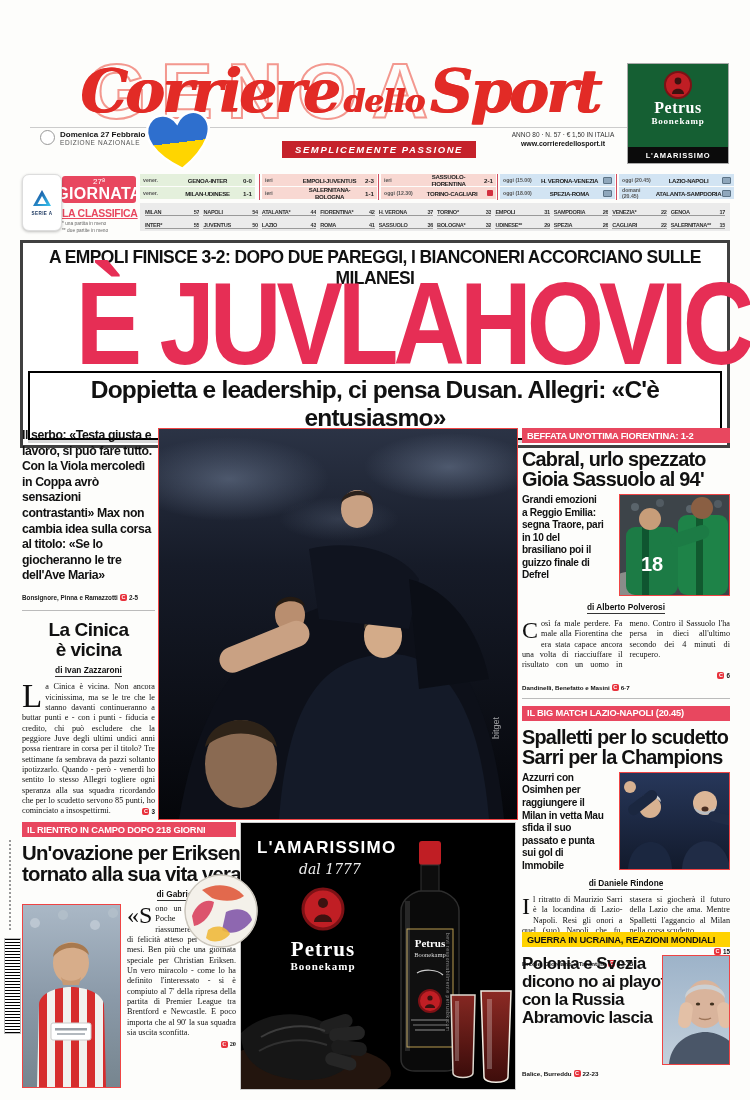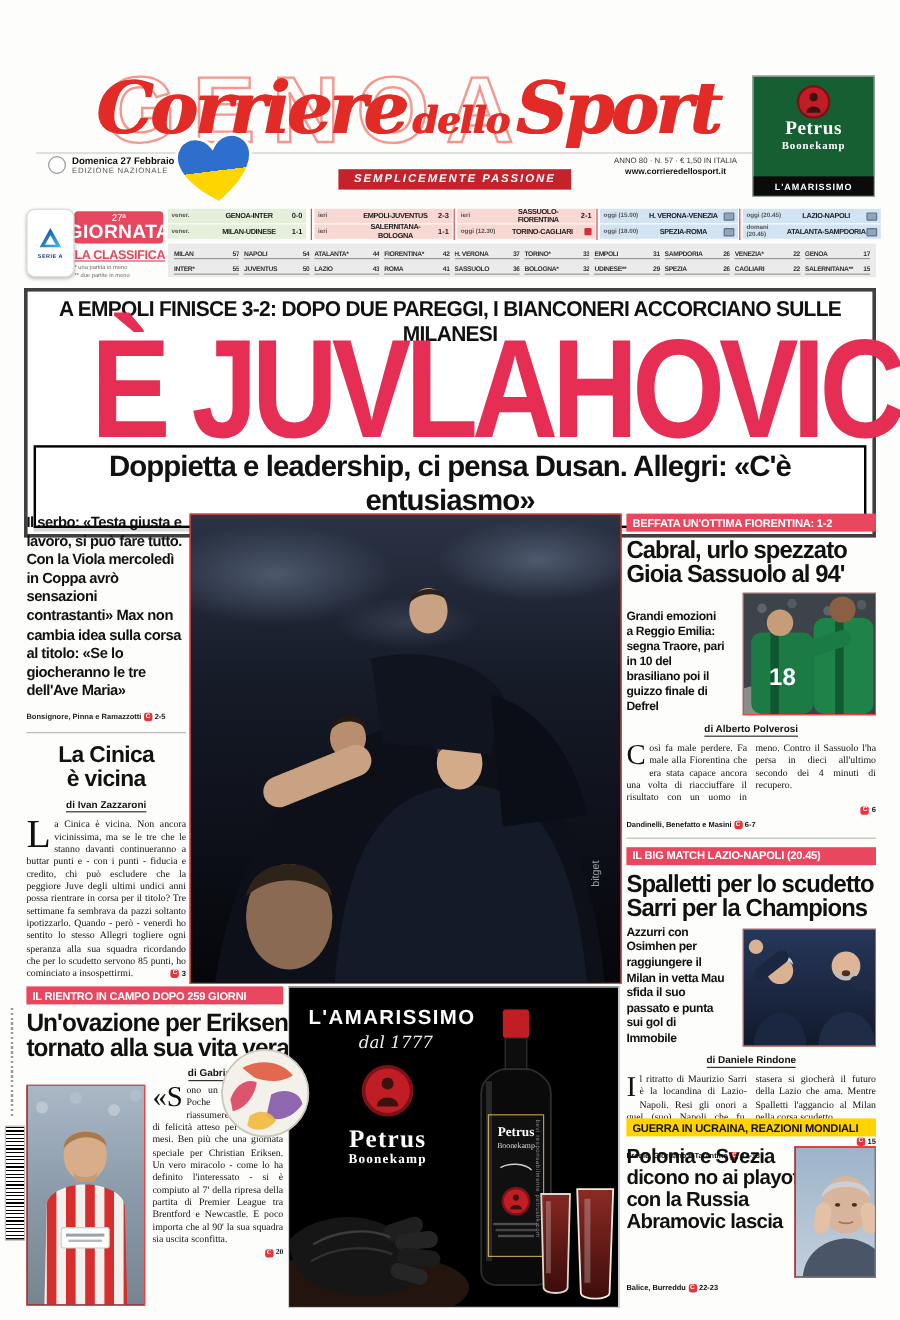--- a/index.html
+++ b/index.html
@@ -76,21 +76,21 @@
   .drop{float:left;font-family:"Liberation Serif",serif;font-weight:400;font-size:33px;line-height:27px;margin:1px 3px 0 0;}
   .drop.sm{font-size:24px;line-height:20px;}
   .endref{display:flex;justify-content:flex-end;align-items:center;gap:2px;font-size:6.3px;font-weight:800;margin-top:-8px;}
   .photo{border:1px solid #ef4444;background:#222;overflow:hidden;}
   .mainphoto{left:158px;top:428px;width:358px;height:390px;}
   .rightcol{left:522px;top:428px;width:208px;}
   .kbar{height:15px;background:#e8475f;color:#fff;font-size:9.3px;font-weight:800;display:flex;align-items:center;
         padding:0 5px;letter-spacing:-.2px;white-space:nowrap;}
   .ybar{background:#ffd200;color:#111;}
   .h2a{font-size:20.5px;font-weight:900;line-height:.98;letter-spacing:-.8px;margin:6px 0 5px;transform:scaleX(.97);transform-origin:left;white-space:nowrap;}
-  .leadrow{display:flex;gap:15px;align-items:flex-end;}
+  .leadrow{display:flex;gap:15px;align-items:flex-start;}
   .leadtxt{width:86px;font-size:10.1px;font-weight:700;line-height:1.24;letter-spacing:-.3px;}
   .cols2{column-count:2;column-gap:7px;}
   .smcredit{font-size:6.2px;font-weight:700;margin-top:5px;display:flex;align-items:center;gap:2px;}
   
   .eriksen{left:22px;top:822px;width:214px;}
   .eriksen .h2a{font-size:21px;}
   .byline-r{text-align:right;font-size:8.3px;font-weight:700;margin:2px 2px 5px 0;}
   .byline-r span{border-bottom:1px solid #333;padding-bottom:1px;}
   .erow{display:flex;gap:6px;}
   .ball{left:182px;top:872px;z-index:6;}
@@ -489,21 +489,21 @@
         <span>15</span>
       </div>
     <div class="smcredit">
       <span>Ercole, Giordano e Tarantino</span>
         <span class="pgicon"></span>
         <span>12-13</span>
     </div>
   </div>
 
   <div class="abs eriksen">
-    <div class="kbar">IL RIENTRO IN CAMPO DOPO 259 GIORNI</div>
+    <div class="kbar">IL RIENTRO IN CAMPO DOPO 218 GIORNI</div>
     <div class="h2a">
       <div>Un'ovazione per Eriksen</div>
       <div>tornato alla sua vita vera</div>
     </div>
     <div class="byline-r"><span>di Gabriele Marcotti</span></div>
     <div class="erow">
       <div class="photo" style="width:97px;height:182px;flex:none">
         <svg width="97" height="182" viewBox="0 0 97 182">
           <defs>
             <linearGradient id="eg" x1="0" y1="0" x2="0" y2="1">

